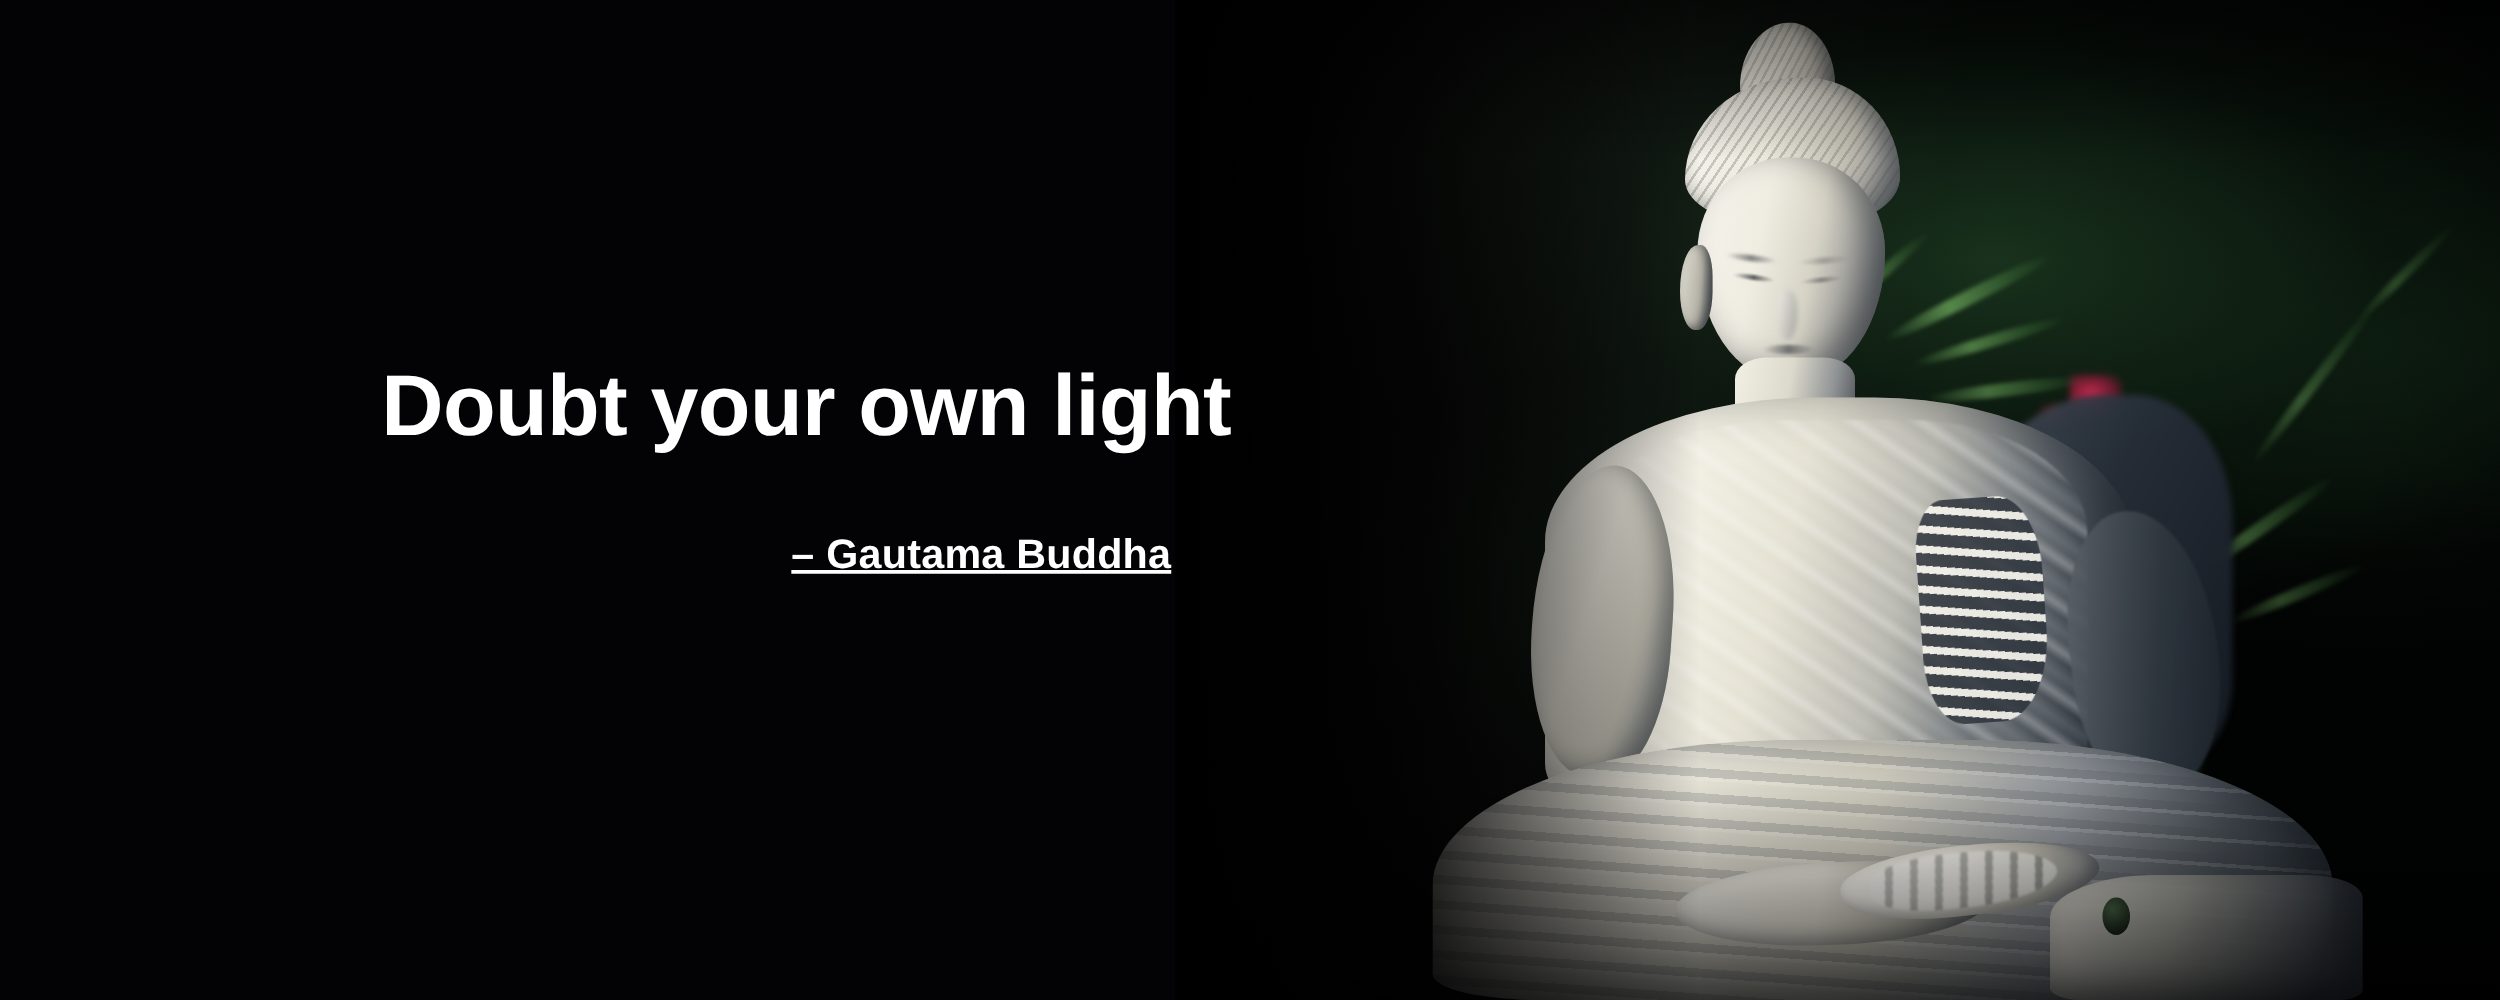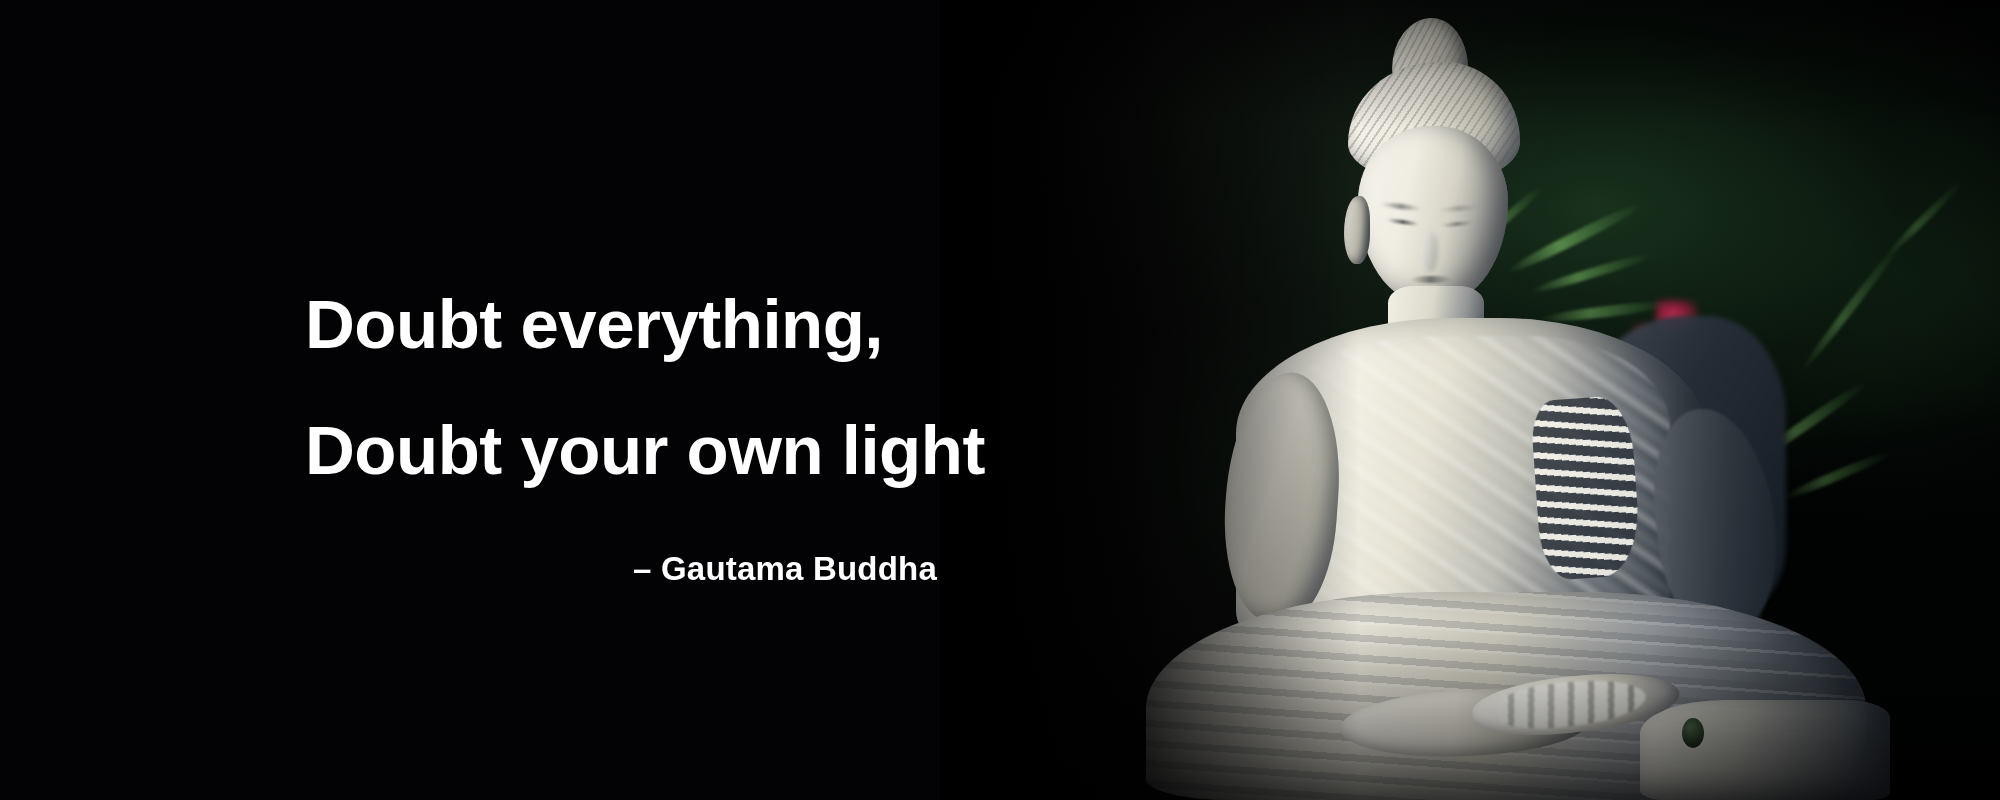--- a/index.html
+++ b/index.html
@@ -306,20 +306,21 @@
   }
   .attribution {
     margin-top:36px;
     color:#ffffff;
     font-size:33px;
     font-weight:700;
     letter-spacing:0.2px;
     text-align:right;
     padding-right:88px;
     white-space:nowrap;
+    text-decoration:underline;
   }
 </style>
 </head>
 <body>
 
 <div id="banner">
 
   <div class="photo">
 
     <div class="foliage-base"></div>
@@ -366,18 +367,17 @@
       <div class="fingers"></div>
       <div class="bead"></div>
     </div>
 
     <div class="light-sweep"></div>
     <div class="vignette"></div>
     <div class="left-fade"></div>
   </div>
 
   <div class="quote-block">
-    <div class="quote-line">Doubt everything,</div>
     <div class="quote-line">Doubt your own light</div>
     <div class="attribution">– Gautama Buddha</div>
   </div>
 
 </div>
 
 </body></html>

